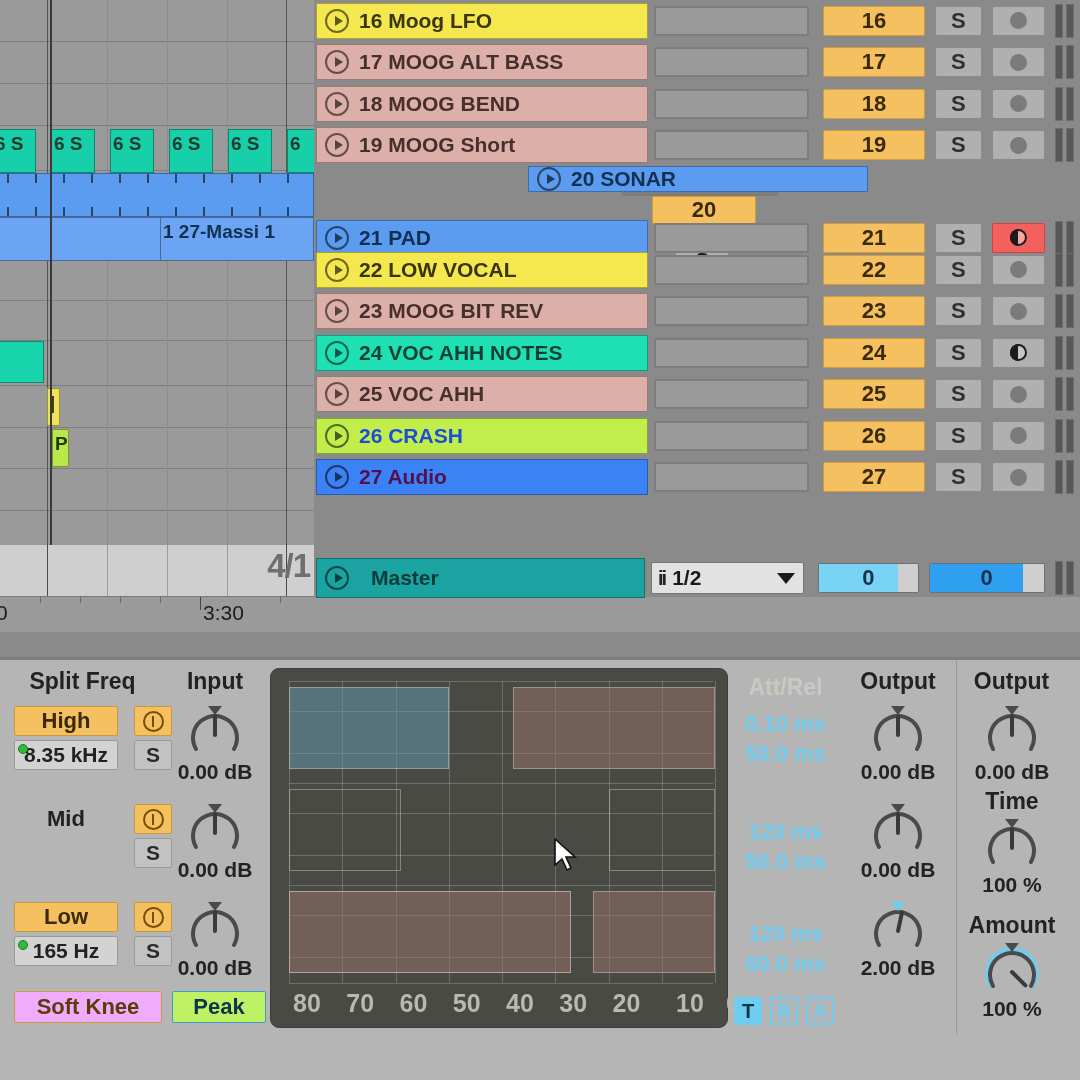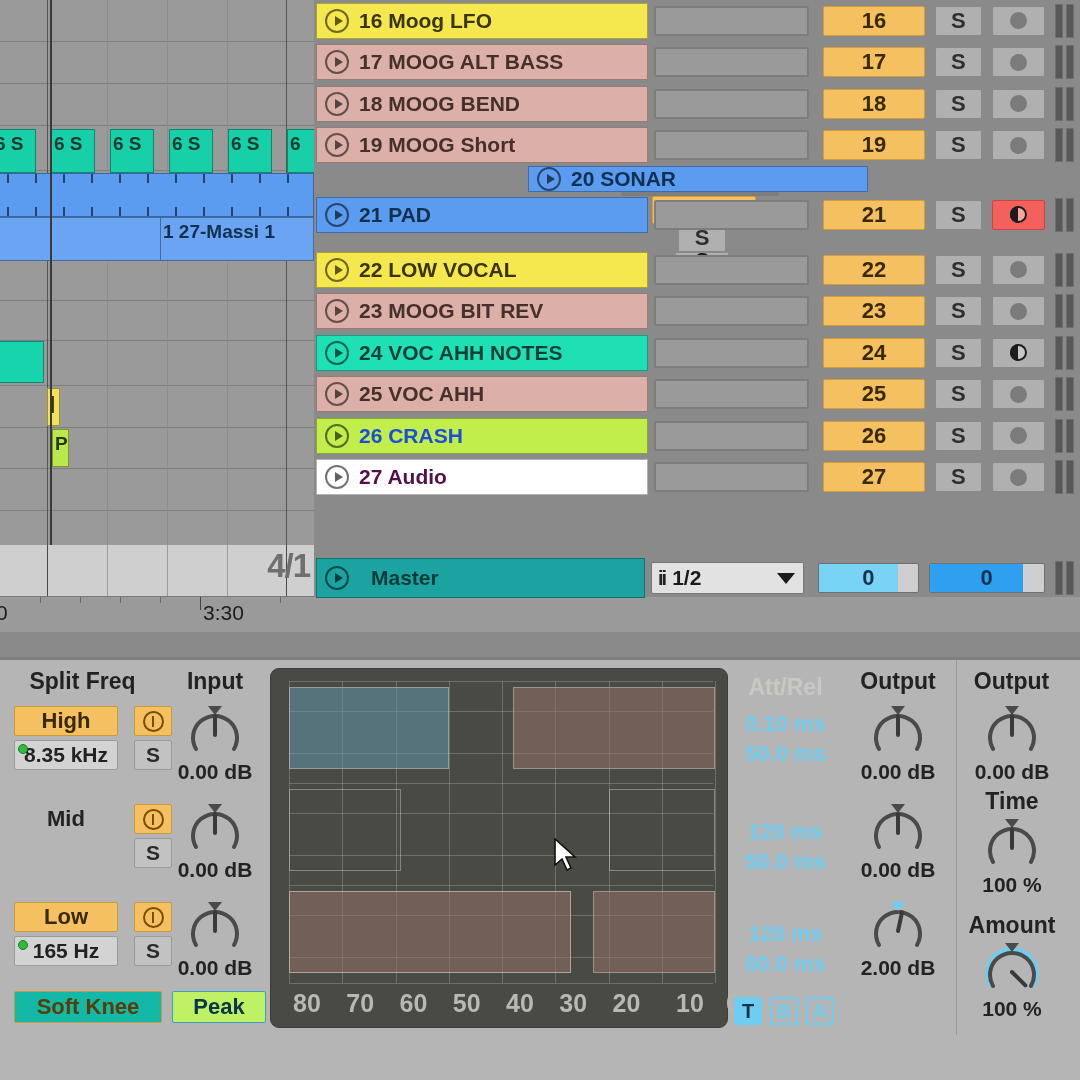--- a/index.html
+++ b/index.html
@@ -196,21 +196,21 @@
     width:38px; height:30px; border:1px solid #9a9a9a; border-radius:2px; background:#c2c2c2;
     display:flex; align-items:center; justify-content:center;
     font-size:21px; font-weight:700; color:#2a2a2a;
   }
   .sqbtn.on { background:#f4c060; border-color:#c99a3d; color:#5a3c06; }
   .pow { width:21px; height:21px; border-radius:50%; border:2px solid #7a4c06;
     display:flex; align-items:center; justify-content:center; }
   .pow::after { content:""; width:2px; height:11px; background:#7a4c06; }
   .kneebtn {
     position:absolute; left:14px; bottom:12px; width:148px; height:32px;
-    background:#14b8a6; border:1px solid #c99a3d; border-radius:2px;
+    background:#f0abfc; border:1px solid #c99a3d; border-radius:2px;
     display:flex; align-items:center; justify-content:center;
     font-size:22px; font-weight:700; color:#5a3c06;
   }
   .peakbtn {
     position:absolute; left:172px; bottom:12px; width:94px; height:32px;
     background:#bef264; border:1px solid #3a9fc4; border-radius:2px;
     display:flex; align-items:center; justify-content:center;
     font-size:22px; font-weight:700; color:#0d3448;
   }
 
@@ -412,21 +412,21 @@
         <div class="tnum">20</div>
         <div class="tsolo">S</div>
         <div class="tarm half">
           <span class="dot"></span>
         </div>
         <div class="tmeter">
           <i></i>
           <i></i>
         </div>
       </div>
-      <div class="trow" style="top: 194px;">
+      <div class="trow" style="top: 217px;">
         <div class="tname" style="background:#5b9bf0">
           <div class="pbtn"></div>
           <div class="tlabel" style="color:#12304f">21 PAD</div>
         </div>
         <div class="tslot"></div>
         <div class="tnum">21</div>
         <div class="tsolo">S</div>
         <div class="tarm armed">
           <span class="dot"></span>
         </div>
@@ -509,21 +509,21 @@
         <div class="tsolo">S</div>
         <div class="tarm ">
           <span class="dot"></span>
         </div>
         <div class="tmeter">
           <i></i>
           <i></i>
         </div>
       </div>
       <div class="trow" style="top: 456.5px;">
-        <div class="tname" style="background:#ffffff">
+        <div class="tname" style="background:#3b82f6">
           <div class="pbtn"></div>
           <div class="tlabel" style="color:#53114a">27 Audio</div>
         </div>
         <div class="tslot"></div>
         <div class="tnum">27</div>
         <div class="tsolo">S</div>
         <div class="tarm ">
           <span class="dot"></span>
         </div>
         <div class="tmeter">

